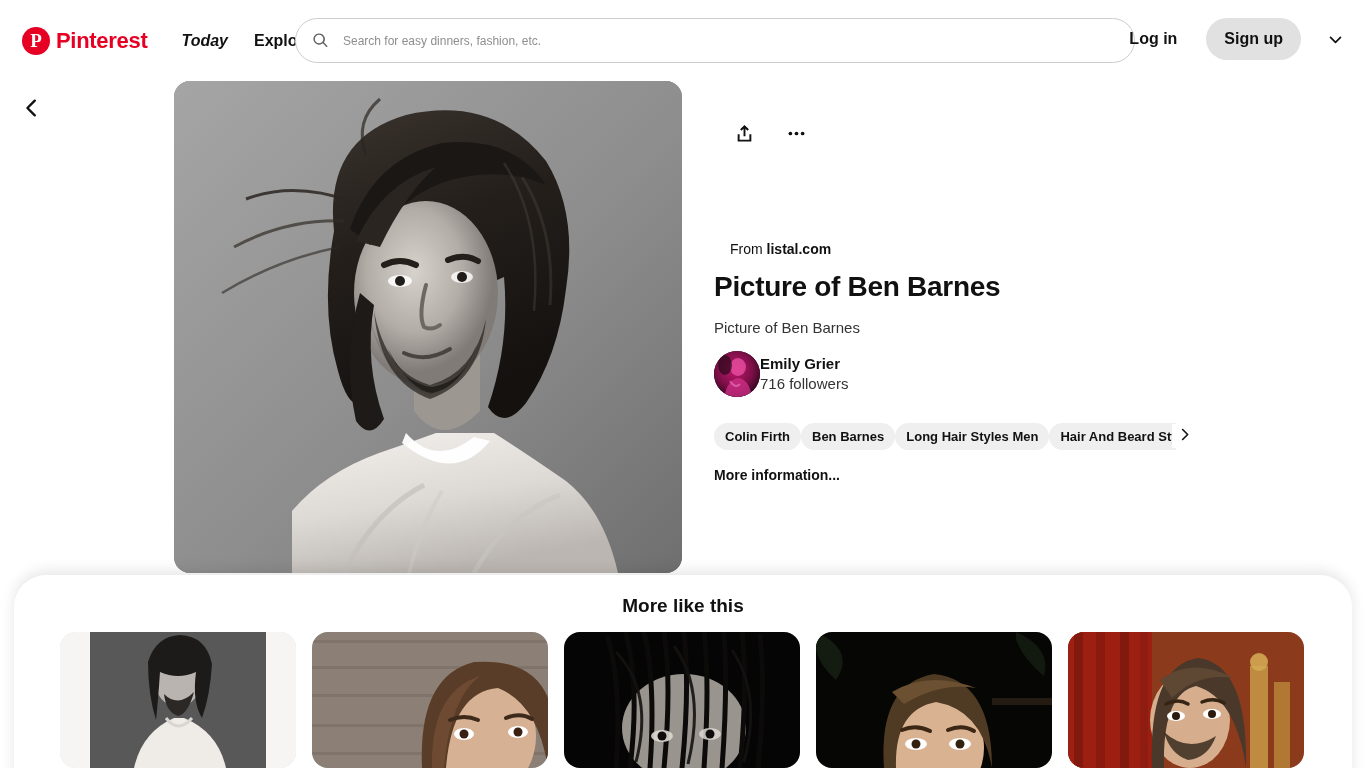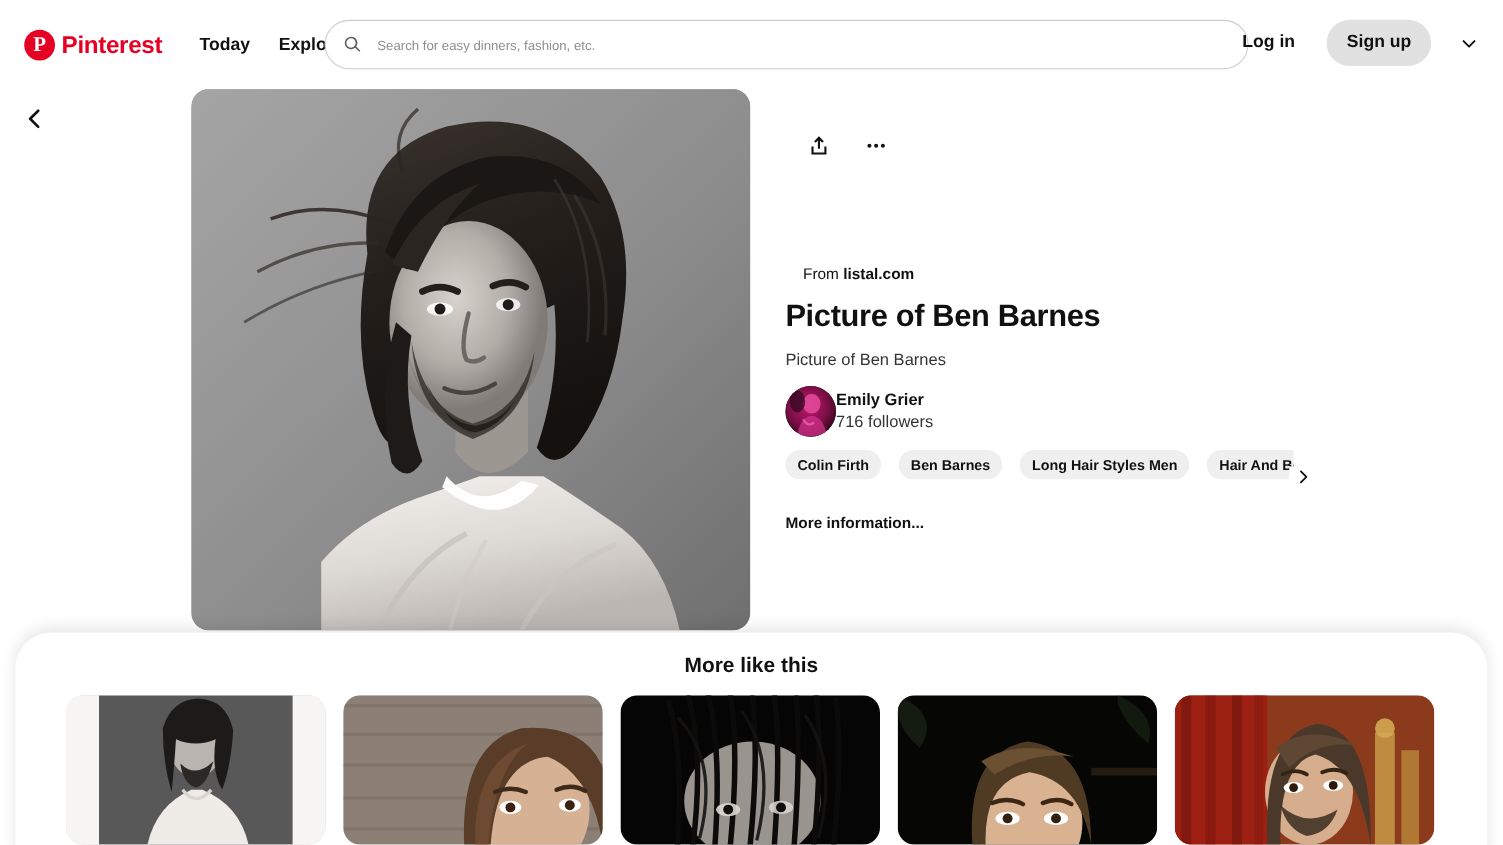--- a/index.html
+++ b/index.html
@@ -40,21 +40,21 @@
     line-height: 1; margin-top: -1px;
   }
   .logo-text {
     font-size: 22px; font-weight: 700; color: #e60023;
     letter-spacing: -0.3px;
   }
   .nav-link {
     font-size: 16px; font-weight: 700; color: #111;
     margin-left: 26px; cursor: pointer; white-space: nowrap;
   }
-  .nav-link.first { margin-left: 34px; }
+  .nav-link.first { margin-left: 34px; font-style: italic; }
 
   .search-wrap {
     position: absolute; left: 295px; top: 18px;
     width: 840px; height: 45px;
     border: 1px solid #cdcdcd; border-radius: 24px;
     background: #fff;
     display: flex; align-items: center;
     padding: 0 16px;
   }
   .search-icon { width: 17px; height: 17px; flex:none; margin-right: 12px; }
@@ -169,23 +169,23 @@
   .avatar {
     width: 46px; height: 46px; border-radius: 50%;
     overflow: hidden; flex: none;
     background: #1a0512;
   }
   .avatar svg { display:block; width:100%; height:100%; }
   .creator-name { font-size: 15px; font-weight: 700; color: #111; line-height: 1.35; }
   .creator-followers { font-size: 15px; color: #333; line-height: 1.35; }
 
   .tags-row {
-    position: absolute; left: 0; top: 327px;
+    position: absolute; left: 0; top: 341px;
     width: 462px; height: 28px;
-    display: flex; align-items: center; gap: 16px;
+    display: flex; align-items: center; gap: 0;
     overflow: hidden;
   }
   .tag {
     background: #efefef; color: #111;
     border-radius: 16px;
     font-size: 13px; font-weight: 700;
     padding: 6px 11px;
     white-space: nowrap; cursor: pointer; flex: none;
   }
   .tags-next {

